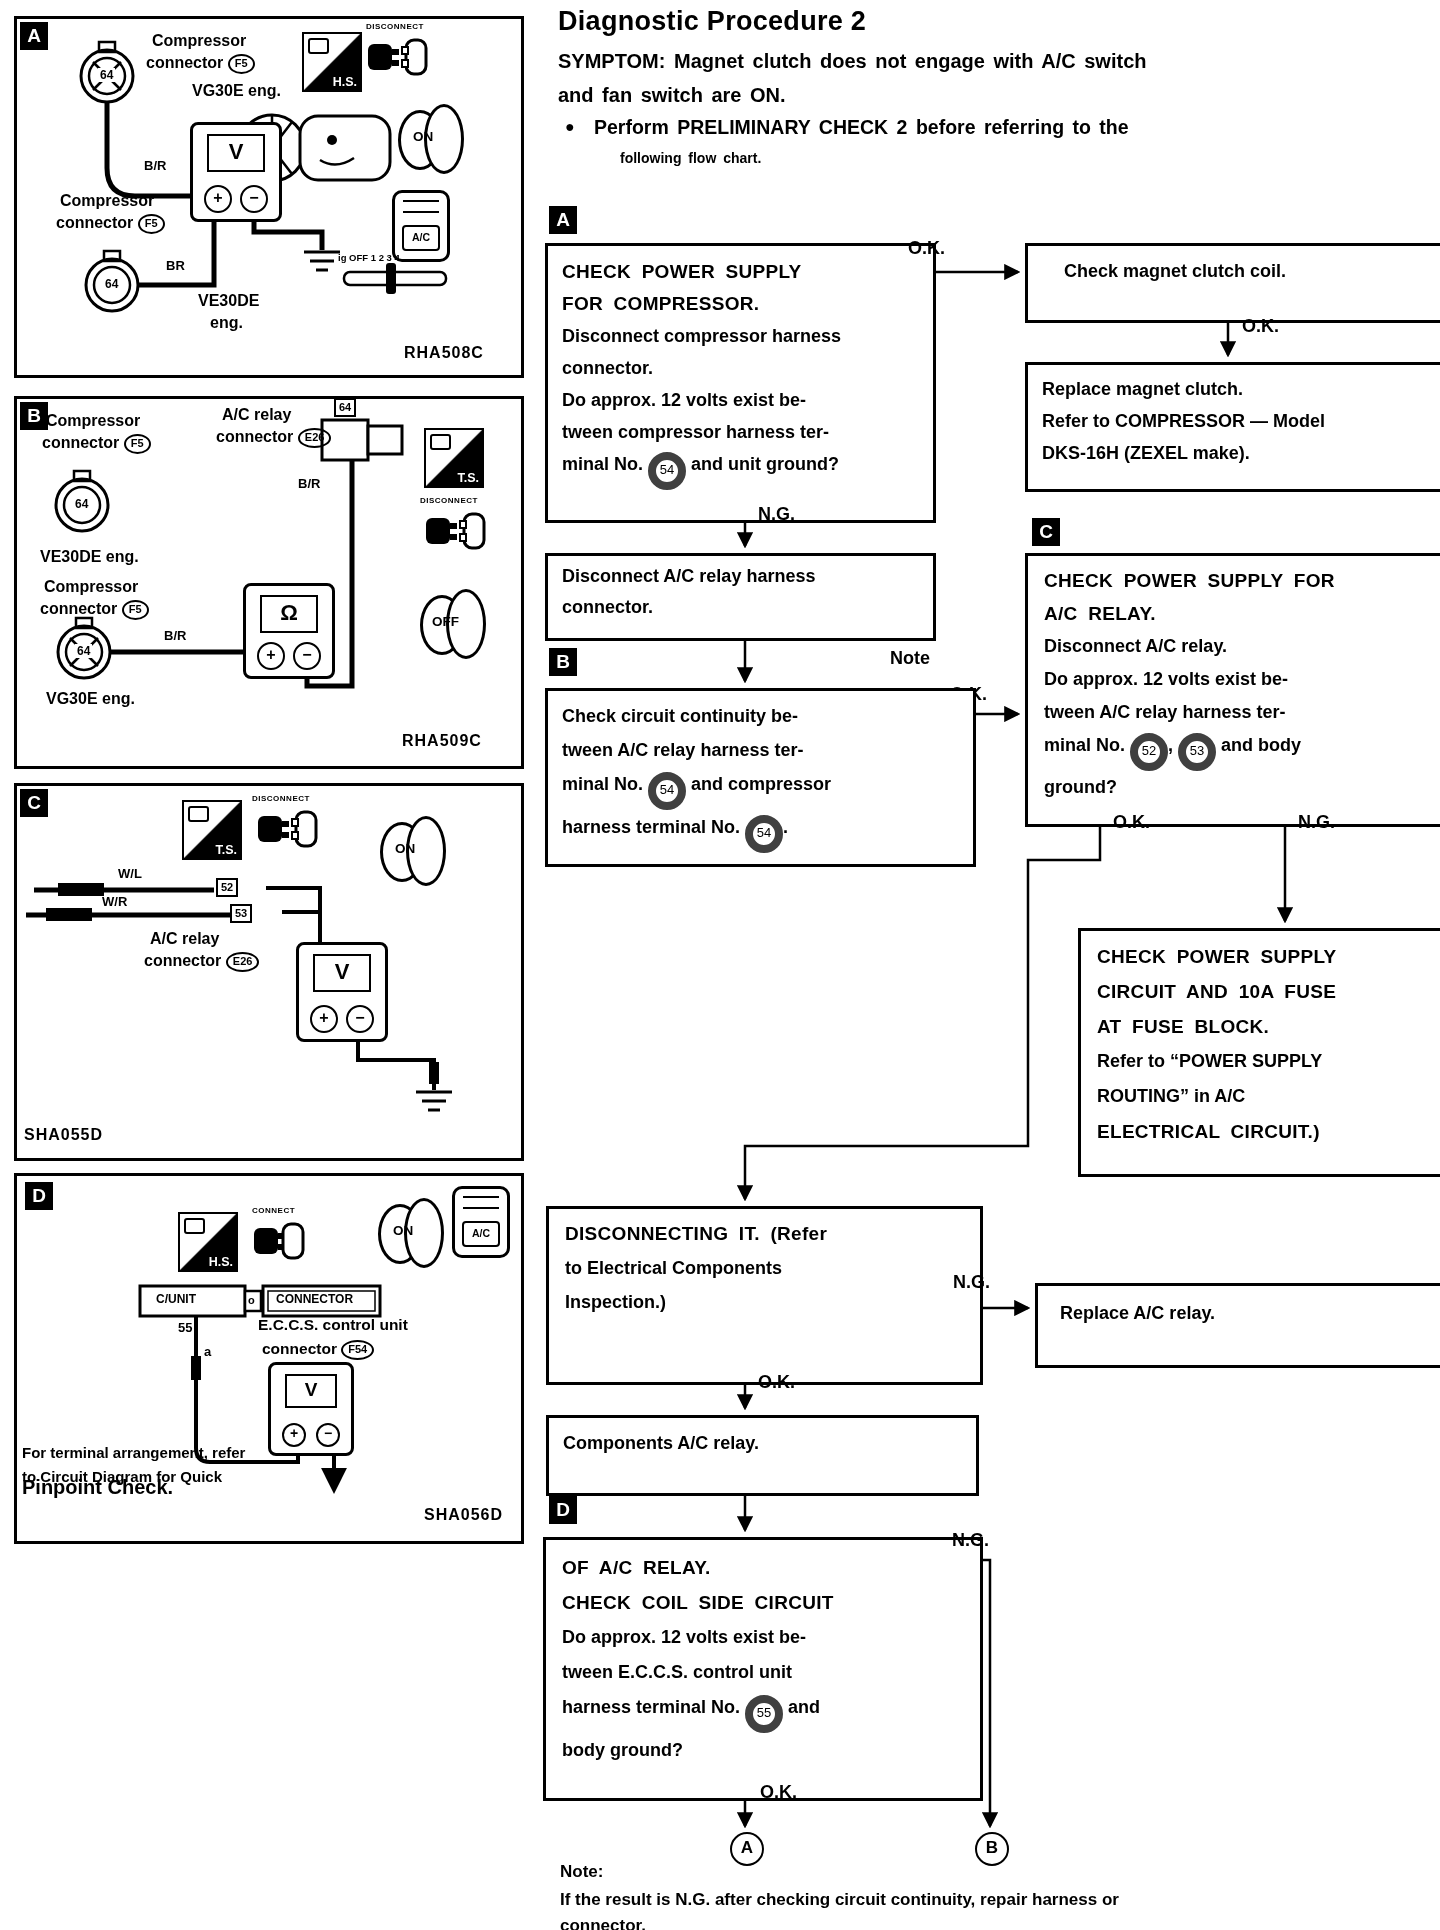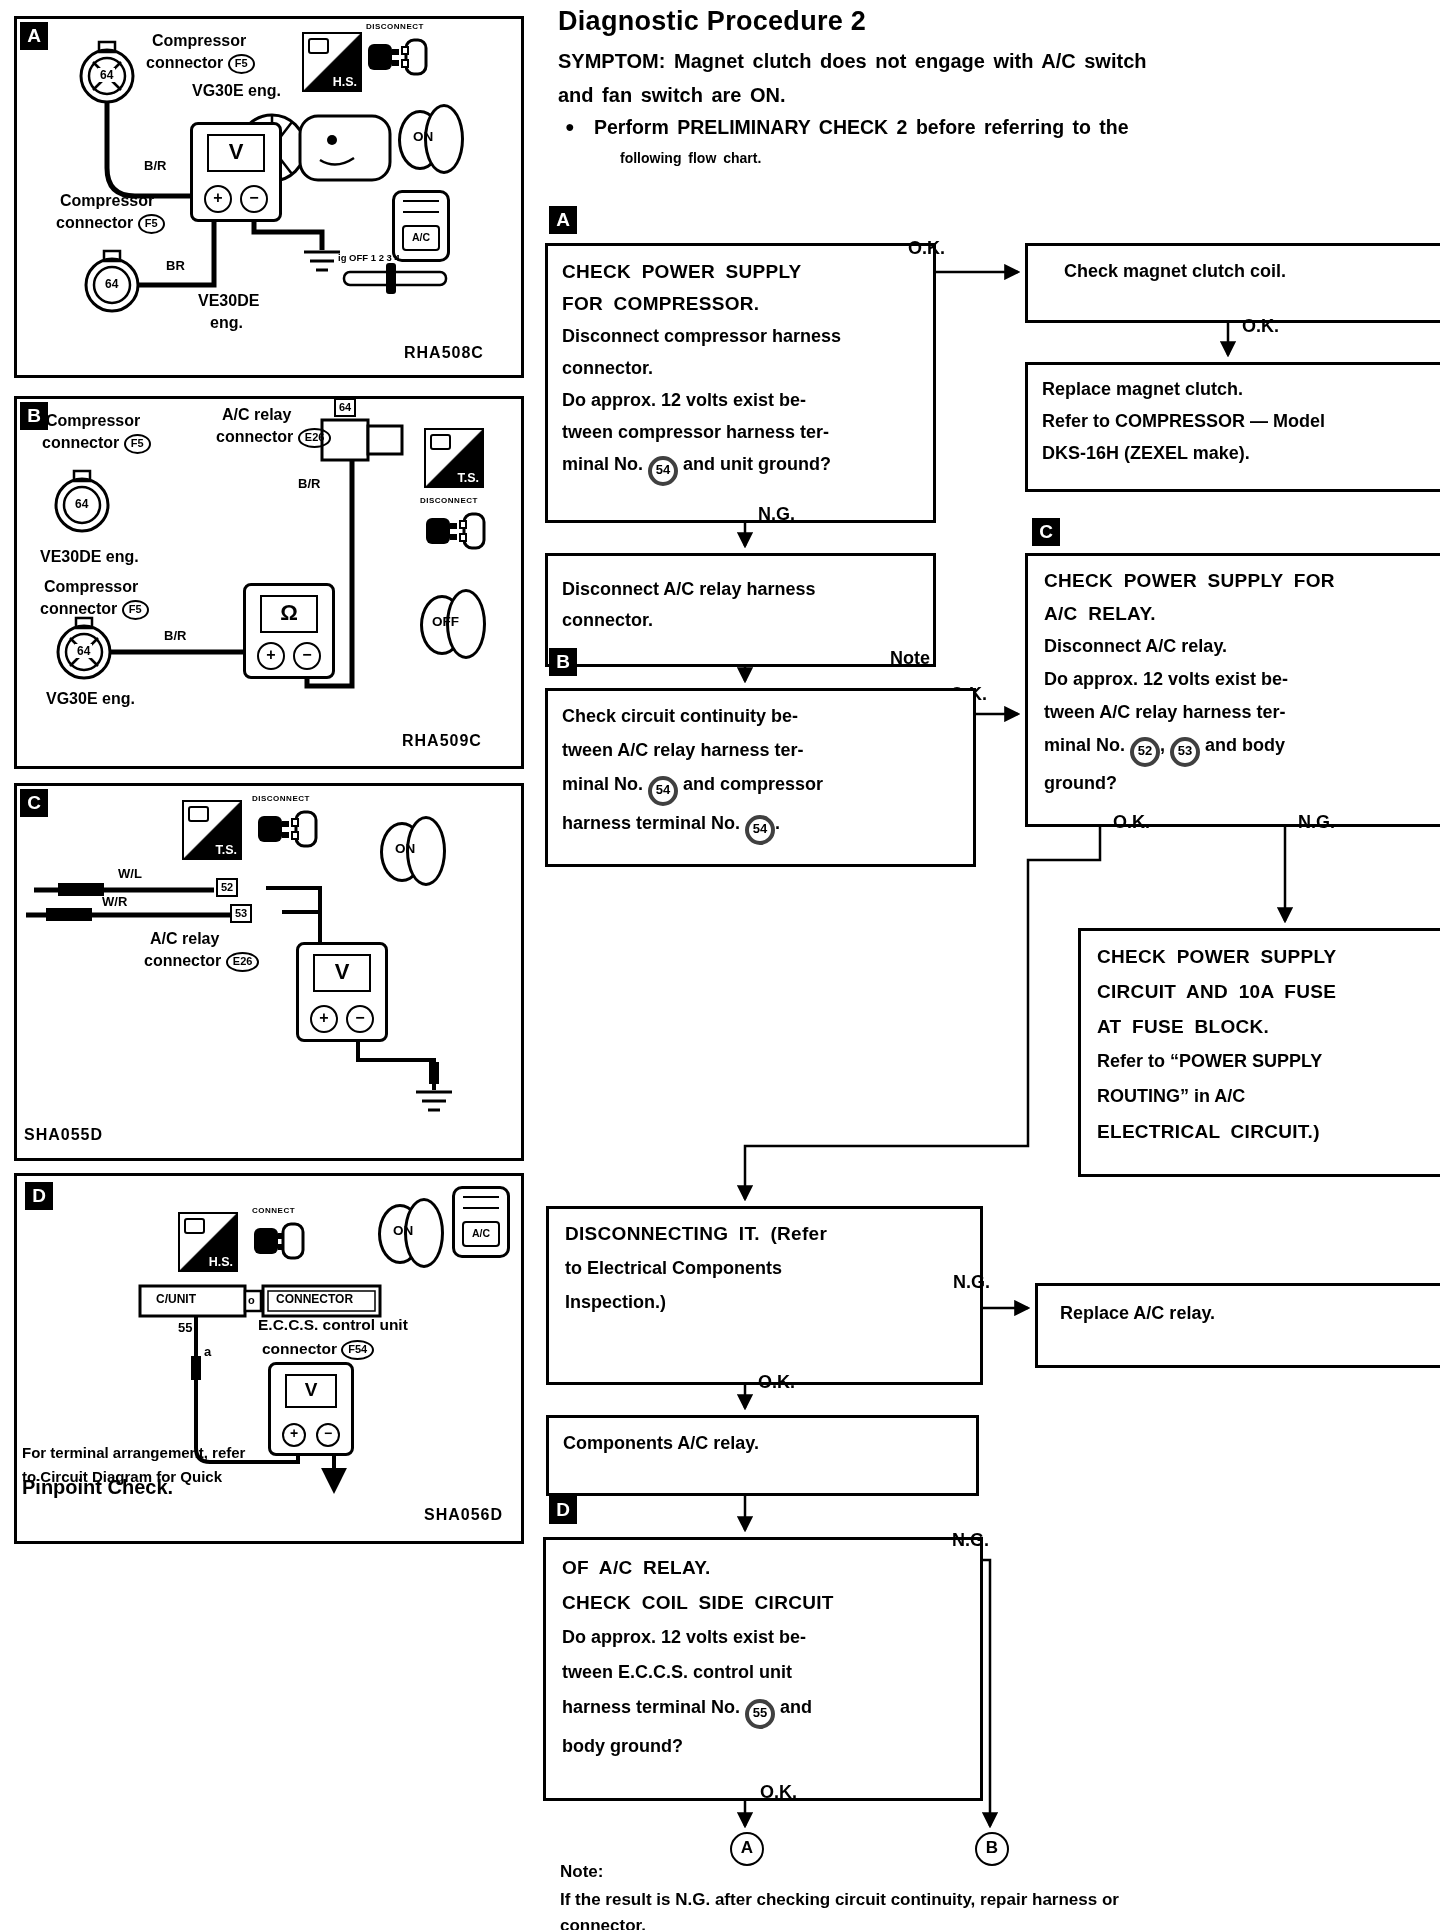--- a/index.html
+++ b/index.html
@@ -40,22 +40,22 @@
   .acbtn{position:absolute;width:52px;height:66px;border:3px solid #000;border-radius:10px;background:#fff;z-index:2;}
   .acbtn .lines{position:absolute;top:7px;left:8px;right:8px;height:9px;border-top:2.5px solid #000;border-bottom:2.5px solid #000;}
   .acbtn .in{position:absolute;bottom:8px;left:50%;transform:translateX(-50%);width:34px;height:22px;
         border:2.5px solid #000;border-radius:4px;font-size:10.5px;font-weight:700;text-align:center;line-height:20px;}
   .plug{position:absolute;z-index:2;}
   
   .fbox{position:absolute;border:3px solid #000;background:#fff;z-index:3;padding:10px 14px;
         font-size:18px;font-weight:600;line-height:32px;}
   .fbox .h{font-size:19px;font-weight:700;letter-spacing:.3px;word-spacing:5px;}
   .fl{position:absolute;font-size:18px;font-weight:700;z-index:3;}
-  .cn{display:inline-block;width:22px;height:22px;border:4px solid #404040;border-radius:50%;text-align:center;
-      font-size:13px;line-height:19px;font-weight:700;vertical-align:-4px;}
+  .cn{display:inline-block;width:22px;height:22px;border:8px solid #404040;border-radius:50%;text-align:center;
+      font-size:13px;line-height:19px;font-weight:400;vertical-align:-4px;}
   .term{position:absolute;width:30px;height:30px;border:2.5px solid #000;border-radius:50%;text-align:center;
       line-height:27px;font-weight:700;font-size:17px;z-index:3;}
   .title{position:absolute;left:558px;top:6px;font-size:27px;font-weight:700;letter-spacing:.3px;}
   .sym{position:absolute;font-size:20px;font-weight:700;word-spacing:3px;}
   .foot{position:absolute;font-size:17px;font-weight:700;}
 </style>
 </head>
 <body>
 
 <div id="page">
@@ -316,21 +316,21 @@
   </div>
 
   <span class="fl" style="left:1242px;top:316px;">O.K.</span>
   <div class="fbox" style="left:1025px;top:362px;width:412px;height:108px;line-height:32px;padding:8px 14px;">
     <div>Replace magnet clutch.</div>
     <div>Refer to COMPRESSOR — Model</div>
     <div>DKS-16H (ZEXEL make).</div>
   </div>
 
   <span class="fl" style="left:758px;top:504px;">N.G.</span>
-  <div class="fbox" style="left:545px;top:553px;width:357px;height:72px;line-height:31px;padding:18px 14px;">
+  <div class="fbox" style="left:545px;top:553px;width:357px;height:72px;line-height:31px;padding:5px 14px;">
     <div>Disconnect A/C relay harness</div>
     <div>connector.</div>
   </div>
 
   <div class="tg" style="left:549px;top:648px;">B</div>
   <span class="fl" style="left:890px;top:648px;">Note</span>
   <span class="fl" style="left:950px;top:684px;">O.K.</span>
   <div class="fbox" style="left:545px;top:688px;width:397px;height:157px;line-height:34px;padding:8px 14px;">
     <div>Check circuit continuity be-</div>
     <div>tween A/C relay harness ter-</div>

